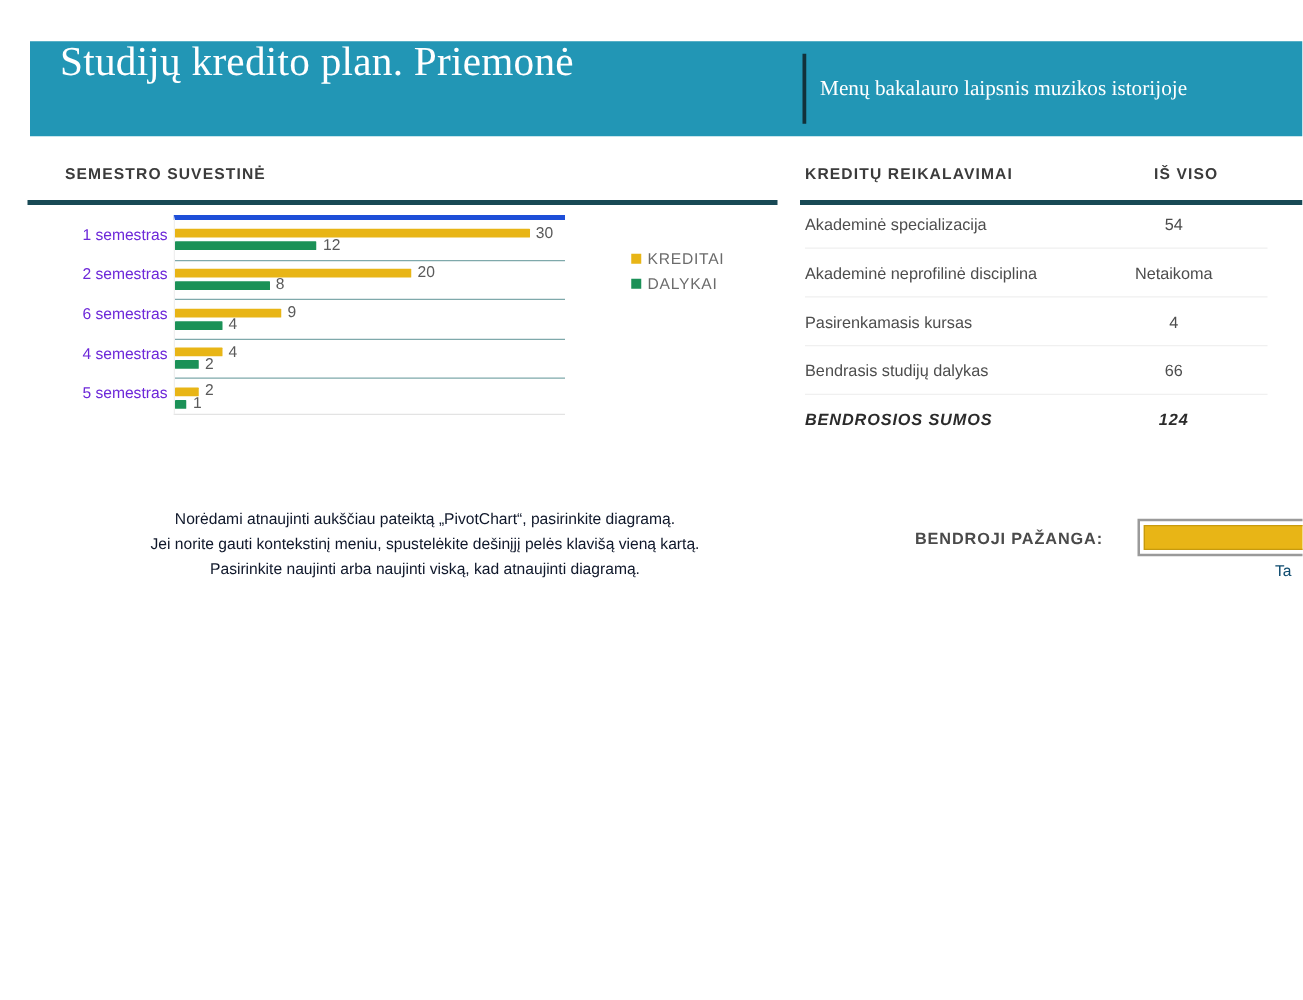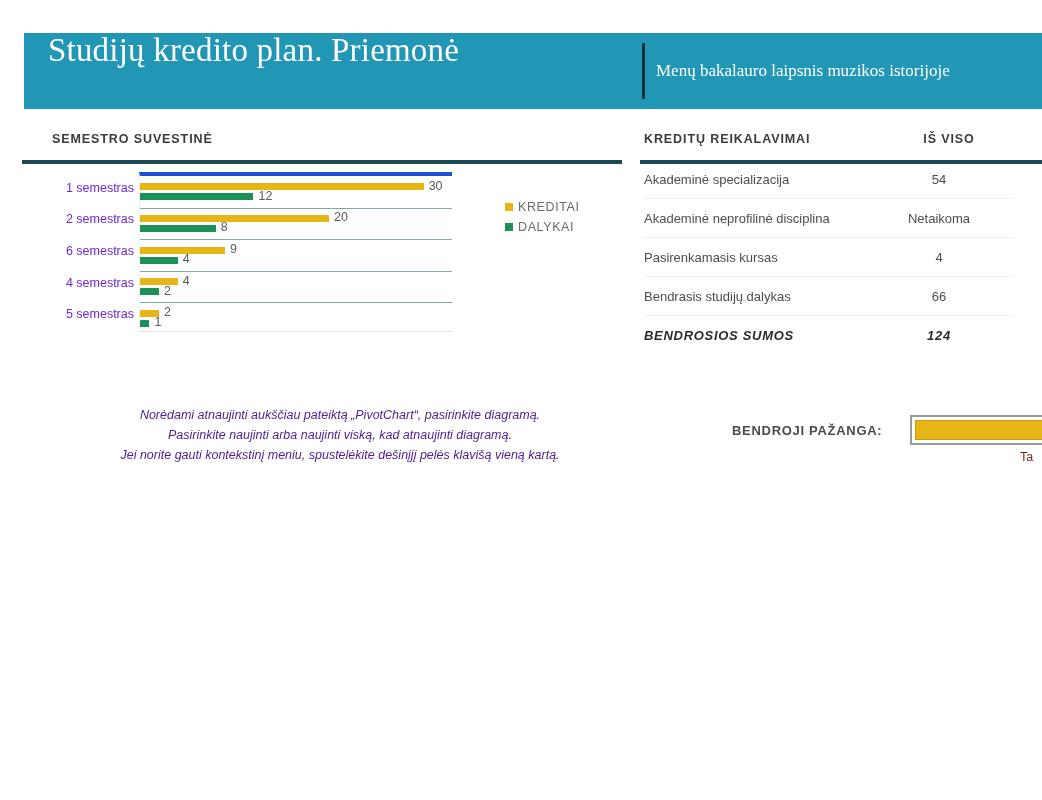--- a/index.html
+++ b/index.html
@@ -211,22 +211,21 @@
 
   
   #instructions {
     position: absolute;
     left: 40px;
     top: 405px;
     width: 600px;
     text-align: center;
     font-size: 12.5px;
     line-height: 1.6;
-    color: #4c1d95;
-    font-style: italic;
+    color: #0f172a;
   }
 
   
   #progress-block {
     position: absolute;
     left: 700px;
     top: 410px;
     right: 0;
     height: 60px;
   }
@@ -255,21 +254,21 @@
     height: 100%;
     background: #e8b516;
     border: 1px solid #c79a0e;
     box-sizing: border-box;
   }
   #progress-caption {
     position: absolute;
     left: 320px;
     top: 40px;
     font-size: 12.5px;
-    color: #7f1d1d;
+    color: #0c4a6e;
     white-space: nowrap;
   }
 </style>
 </head>
 <body>
 
 <div id="header-banner">
   <div id="title-block">
     <div id="doc-title">Studijų kredito plan. Priemonė</div>
   </div>
@@ -355,22 +354,22 @@
       <div class="req-value">66</div>
     </div>
     <div class="req-row totals">
       <div class="req-name">BENDROSIOS SUMOS</div>
       <div class="req-value">124</div>
     </div>
   </div>
 
 <div id="instructions">
   <div>Norėdami atnaujinti aukščiau pateiktą „PivotChart“, pasirinkite diagramą.</div>
+  <div>Jei norite gauti kontekstinį meniu, spustelėkite dešinįjį pelės klavišą vieną kartą.</div>
   <div>Pasirinkite naujinti arba naujinti viską, kad atnaujinti diagramą.</div>
-  <div>Jei norite gauti kontekstinį meniu, spustelėkite dešinįjį pelės klavišą vieną kartą.</div>
 </div>
 
 <div id="progress-block">
   <div id="progress-label">BENDROJI PAŽANGA:</div>
   <div id="progress-track">
     <div id="progress-fill"></div>
   </div>
   <div id="progress-caption">Ta</div>
 </div>
 

